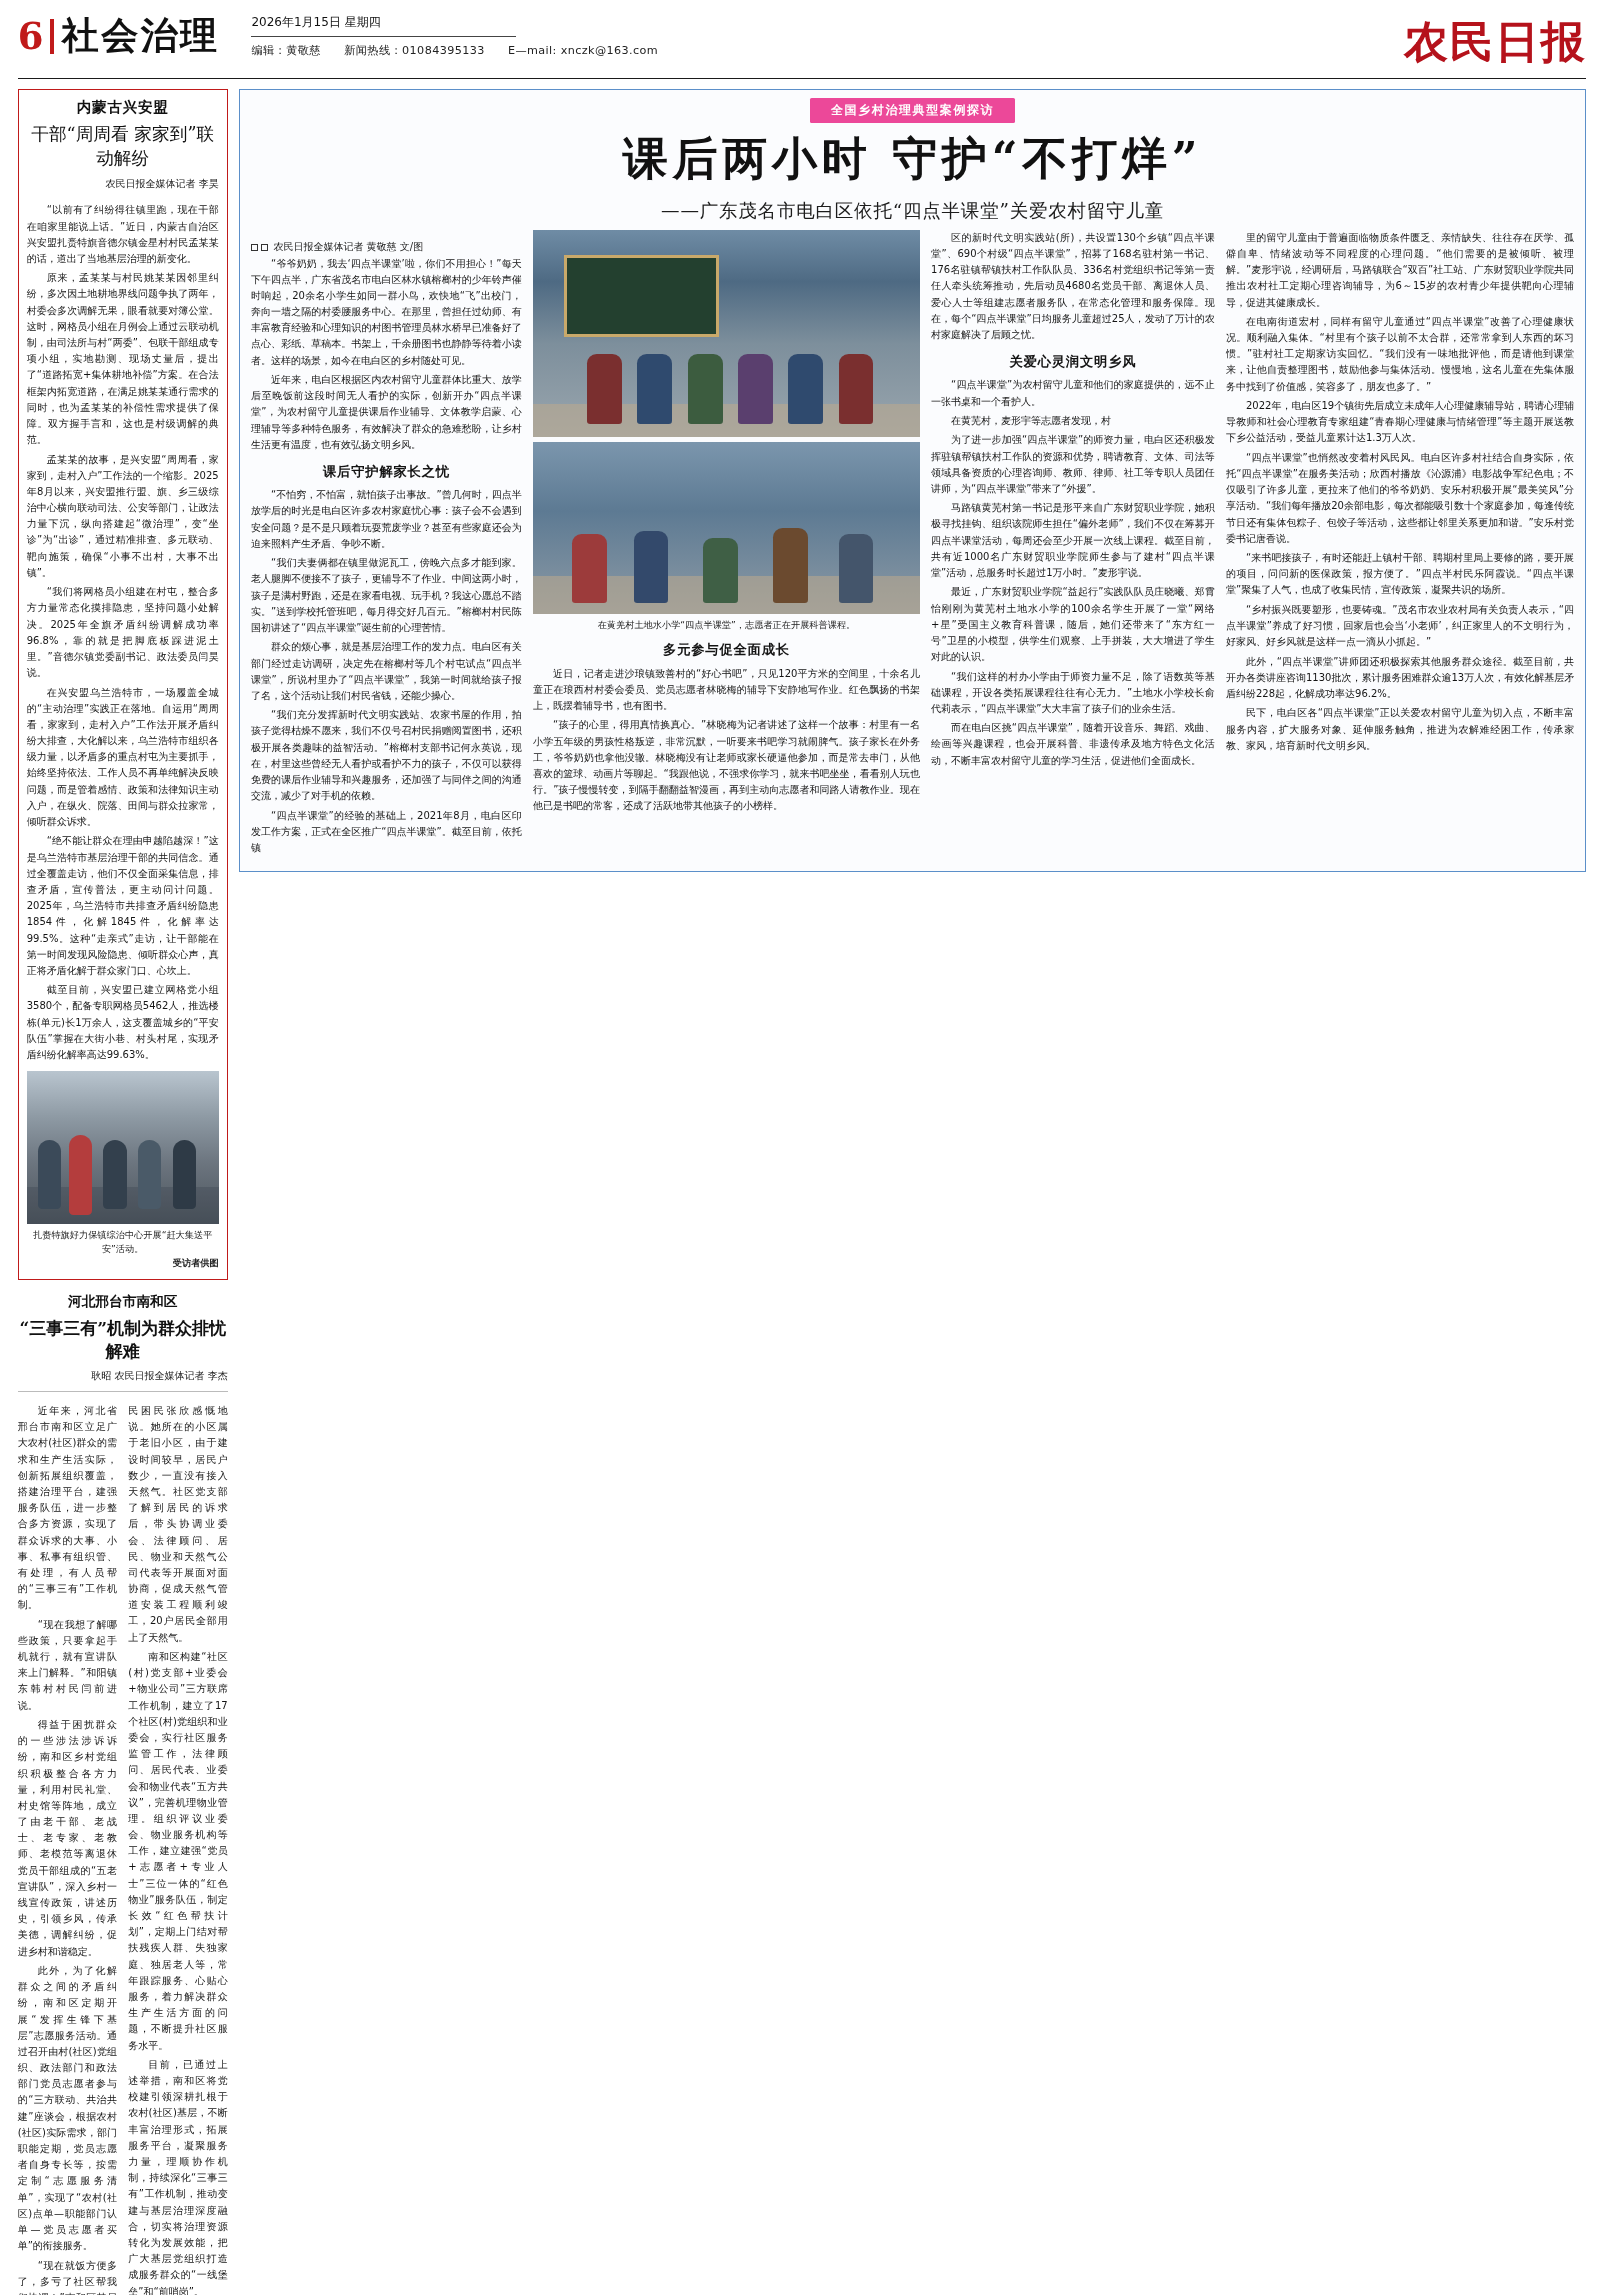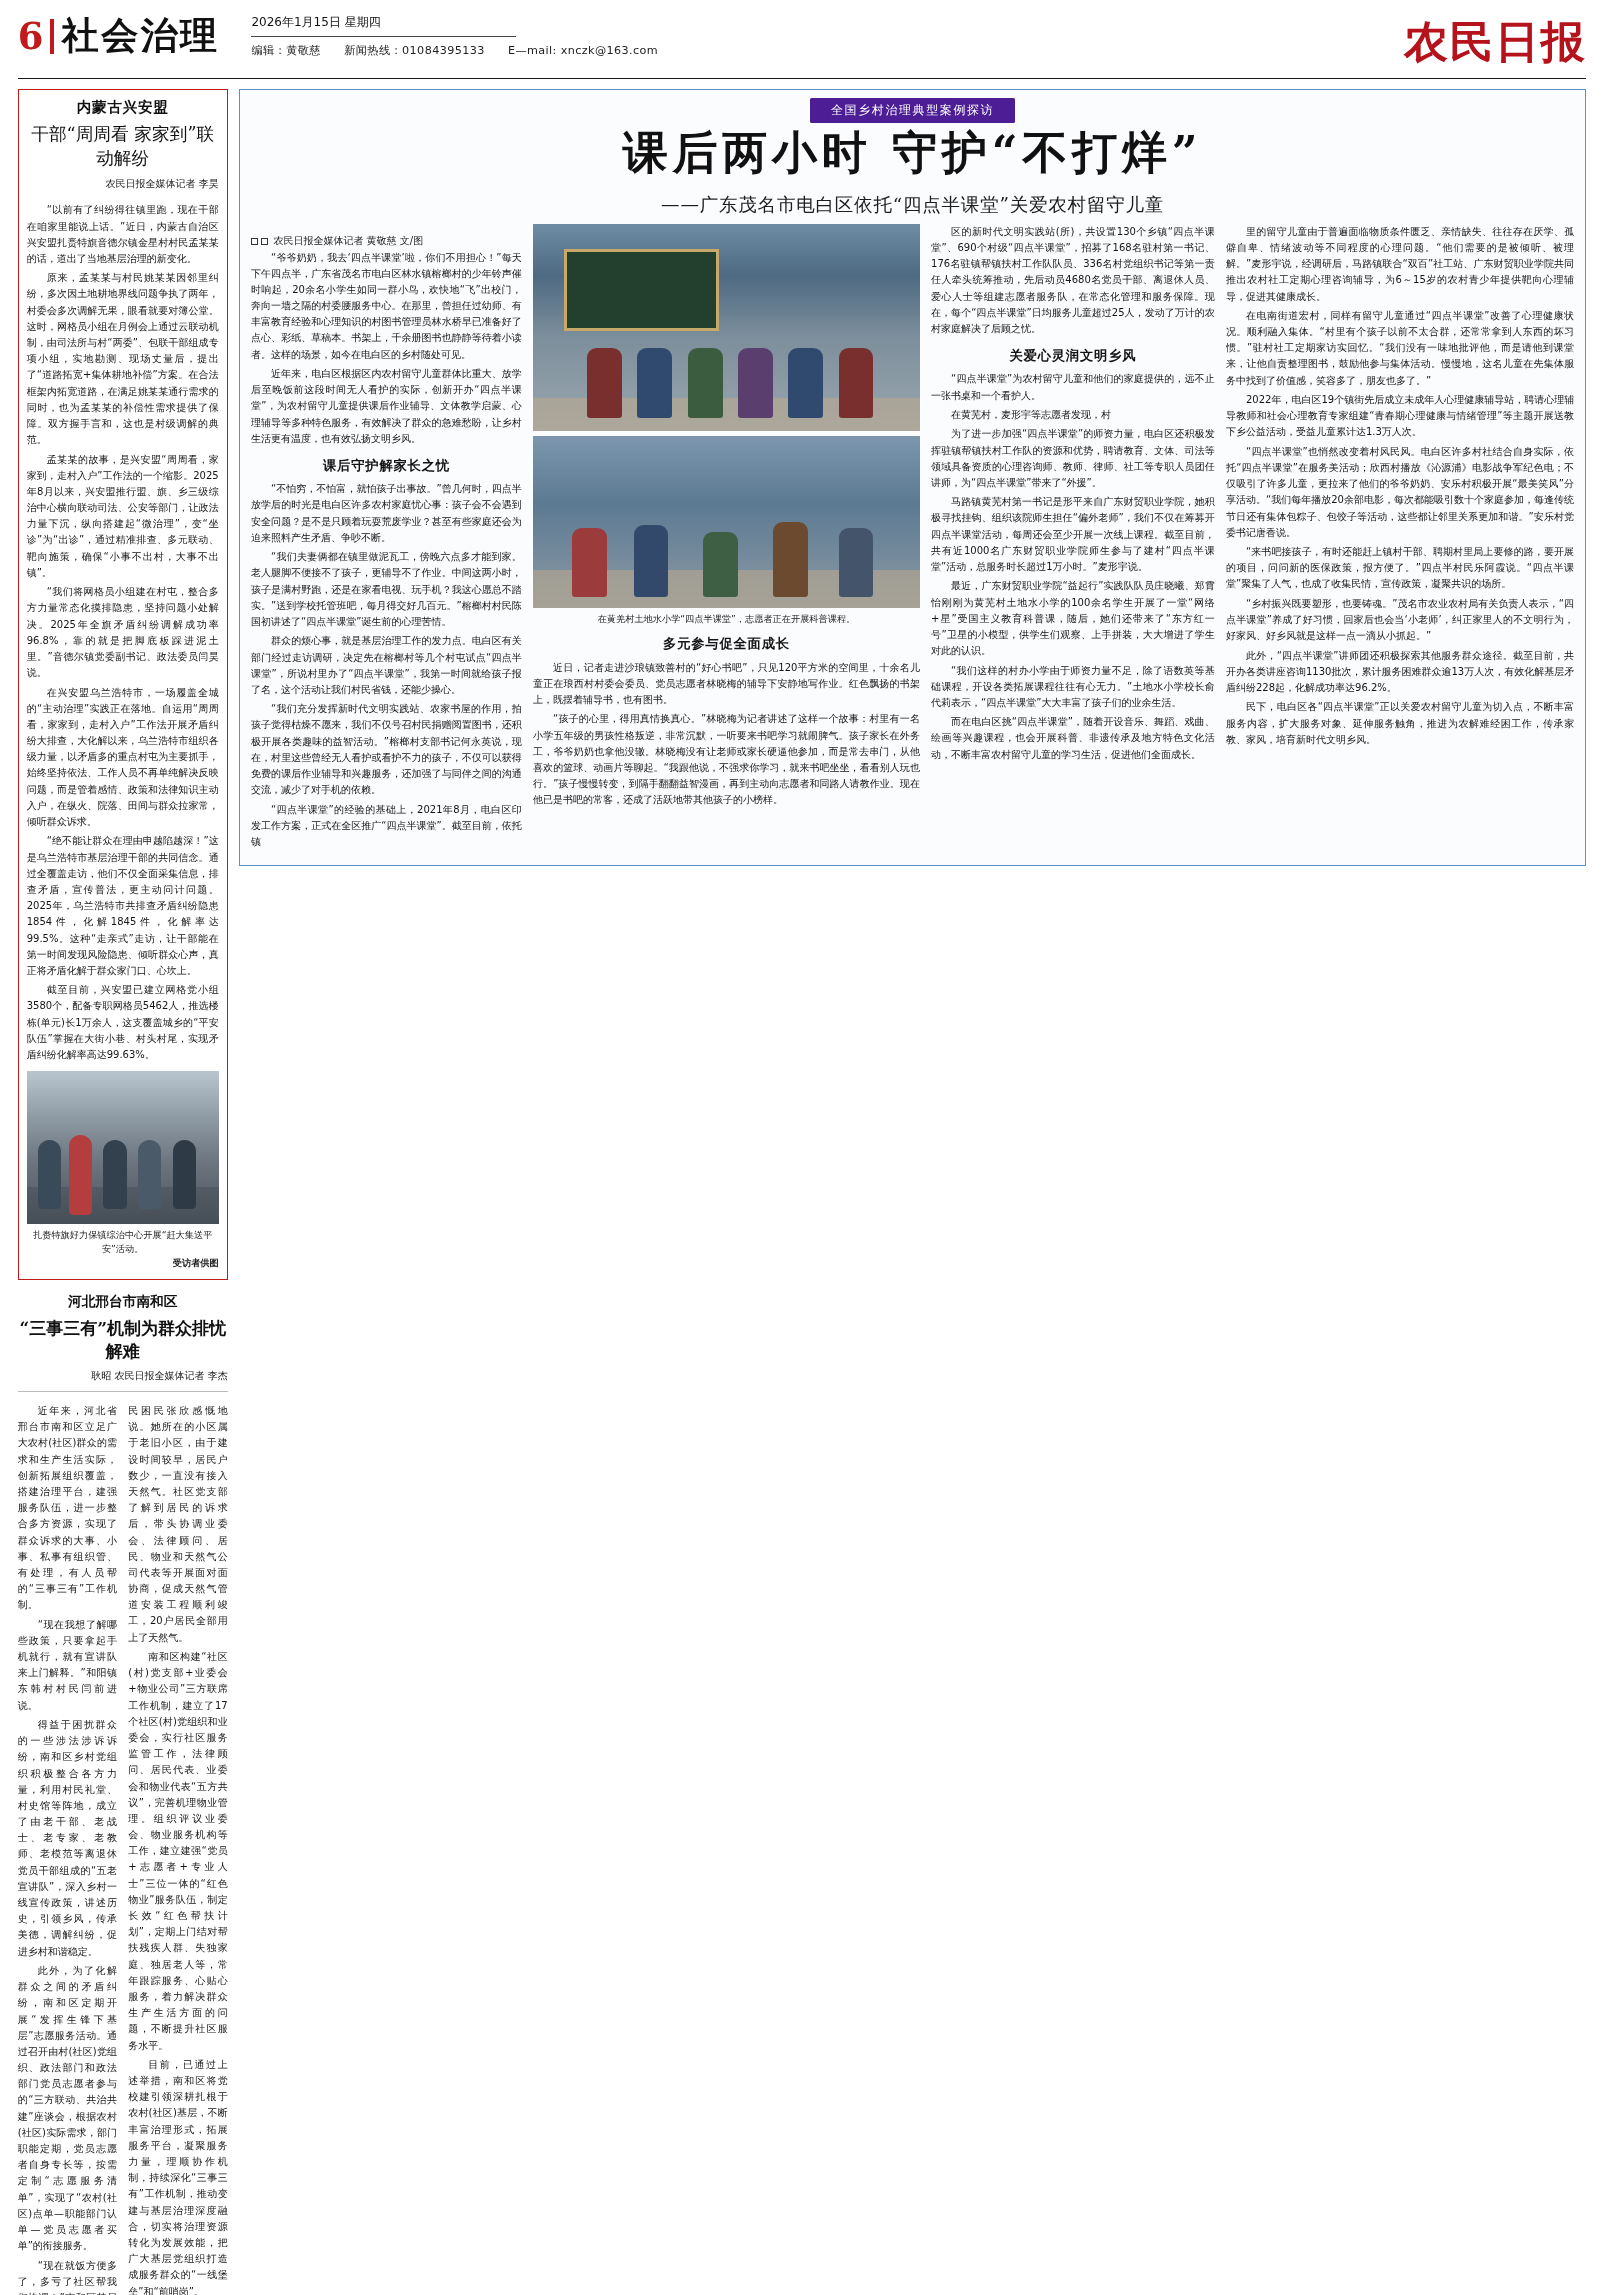--- a/index.html
+++ b/index.html
@@ -42,22 +42,22 @@
   .cap .credit { display:block; text-align:right; font-weight:bold; }
 
   .sec2-head { font-size:13.7px; font-weight:bold; text-align:center; margin-top:13px; }
   .sec2-title { font-size:17px; font-weight:bold; text-align:center; margin-top:5.6px; line-height:1.35; font-family:"DejaVu Serif","Liberation Serif",serif;}
   .divider-thin { border-top:0.8px solid #bbb; margin:8px 0 3.2px 0; }
   .twocol { column-count:2; column-gap:11.2px; }
 
   
   .main-panel { border:1.6px solid #5b8fc9; padding:9.6px 11.2px 11.2px 11.2px; background:#fbfcfe; }
   .ribbon-wrap { text-align:center; margin-top:-1.6px; }
-  .ribbon { display:inline-block; background:#4c1d95; color:#fff; font-size:12px; font-weight:normal; padding:4px 21px; letter-spacing:1.6px; border-radius:1.6px; }
-  .main-title { text-align:center; font-size:45px; font-weight:bold; letter-spacing:4.8px; margin-top:0; color:#111; font-family:"DejaVu Serif","Liberation Serif",serif; }
+  .ribbon { display:inline-block; background:#ec4899; color:#fff; font-size:12px; font-weight:bold; padding:4px 21px; letter-spacing:1.6px; border-radius:1.6px; }
+  .main-title { text-align:center; font-size:45px; font-weight:bold; letter-spacing:4.8px; margin-top:6px; color:#111; font-family:"DejaVu Serif","Liberation Serif",serif; }
   .main-sub { text-align:center; font-size:18.5px; margin-top:9.6px; letter-spacing:0.8px; color:#1c1c1c; font-family:"DejaVu Serif","Liberation Serif",serif;}
   .main-byline { font-size:10px; margin-top:9.6px; color:#222; }
   .sq { display:inline-block; width:7.2px; height:7.2px; border:0.8px solid #333; margin-right:2.4px; vertical-align:middle; }
 
   .art-cols { display:flex; gap:11.2px; margin-top:6.4px; }
   .c { font-size:10px; line-height:1.62; text-align:justify; color:#141414; }
   .c p { margin:0 0 3.2px 0; text-indent:2em; }
   .subhead { font-size:13.3px; font-weight:bold; text-align:center; margin:8px 0 4.8px 0; letter-spacing:0.8px; }
 
   .photo.p2 { height:207px; background:linear-gradient(180deg,#6f8ca5 0%,#4e6a83 25%,#7d8f9c 55%,#9aa6ae 100%); }

